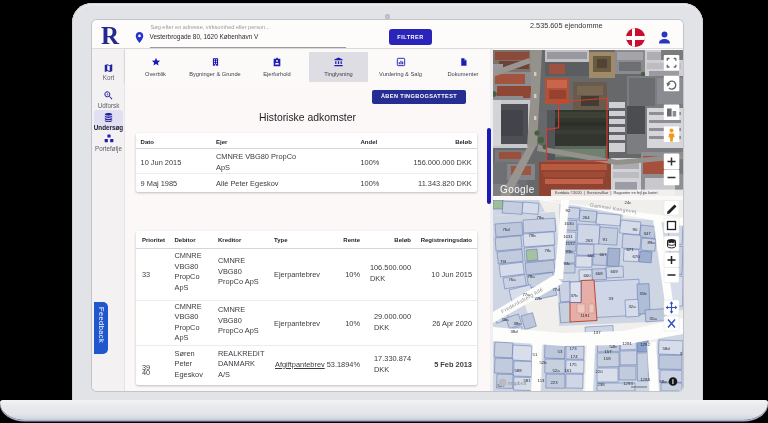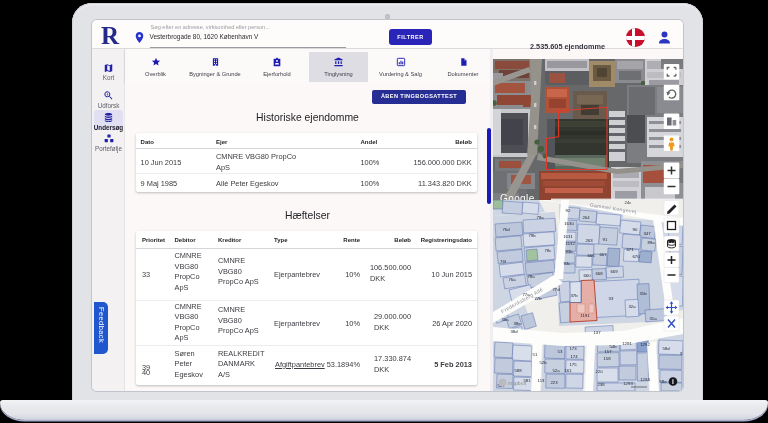--- a/index.html
+++ b/index.html
@@ -24,21 +24,21 @@
   #topbar { position:absolute; left:0; top:0; width:591px; height:29px; background:#fdfcfb;
             border-bottom:1px solid #dddbdd; }
   #logoR { position:absolute; left:9px; top:2px; font-family:"Liberation Serif", serif;
            font-weight:bold; font-size:25px; line-height:27px; color:#25298c; }
   #searchph { position:absolute; left:58.5px; top:4px; font-size:5.6px; color:#9b9ba3; white-space:nowrap; }
   #searchtx { position:absolute; left:57.5px; top:13px; font-size:6.4px; color:#2c2c31; white-space:nowrap; }
   #searchln { position:absolute; left:57.5px; top:26.5px; width:196px; height:1px; background:#9a9aa0; }
   #filtrer { position:absolute; left:297px; top:9px; width:43px; height:16px; background:#2a24b8;
              border-radius:3px; color:#fff; font-size:5.5px; font-weight:bold; letter-spacing:.5px;
              text-align:center; line-height:16px; }
-  #ejd { position:absolute; left:438px; top:22px; font-size:7.3px; color:#34343e; white-space:nowrap;font-weight:bold; }
+  #ejd { position:absolute; left:438px; top:1px; font-size:7.3px; color:#34343e; white-space:nowrap; }
   #flag { position:absolute; left:534px; top:8px; width:19px; height:19px; border-radius:50%;
           background:#c8102e; overflow:hidden; }
   #flag .h { position:absolute; left:0; top:8px; width:19px; height:3.6px; background:#fff; }
   #flag .v { position:absolute; left:5.6px; top:0; width:3.6px; height:19px; background:#fff; }
   
   #sidebar { position:absolute; left:0; top:29px; width:33px; height:342px; background:#f4f1f2;
              border-right:1px solid #e7e4e6; }
   .snav { position:absolute; left:0; width:33px; text-align:center; }
   .snav .lb { font-size:6.3px; color:#5d5d68; margin-top:1px; white-space:nowrap; }
   .snav svg { display:block; margin:0 auto; }
@@ -63,21 +63,21 @@
   .h1 { position:absolute; left:0; width:365px; text-align:center; font-size:10.4px; color:#1e1e24; }
   .card { position:absolute; left:11px; width:341px; background:#fff; border-radius:2px;
           box-shadow:0 1px 2.5px rgba(50,50,60,.3); }
   .t { position:absolute; white-space:nowrap; font-size:7.4px; line-height:10.5px; color:#3b3b41; }
   .t.b { font-size:6px; line-height:8px; color:#25252b; font-weight:bold; }
   .t.r2 { text-align:left; }
   .hline { position:absolute; left:11px; width:341px; height:1px; background:#d6d6da; }
   
   #gap { position:absolute; left:398px; top:29px; width:3px; height:342px; background:#f0eef0; }
   #bluepill { position:absolute; left:394.5px; top:108px; width:4px; height:76px; background:#1a1ab8; border-radius:2px; }
-  #map1 { position:absolute; left:401px; top:30px; width:190px; height:146px;margin-top:9px; }
+  #map1 { position:absolute; left:401px; top:30px; width:190px; height:146px; }
   #map2 { position:absolute; left:401px; top:180px; width:190px; height:191px; }
 </style>
 </head>
 <body>
 <div id="stage">
   <div id="lid"></div>
   <div id="cam"></div>
   <div id="screen">
     <div id="topbar">
       <div id="logoR">R</div>
@@ -187,38 +187,37 @@
             <g>
               <path fill="#1d1db1" d="M6 2h8l6 6v14H6z"></path>
               <path fill="#fff" d="M14 2l6 6h-6z" opacity="0.55"></path>
             </g>
           </svg>
         <div class="lb">Dokumenter</div>
       </div>
     </div>
     <div id="content">
       <div id="openbtn">ÅBEN TINGBOGSATTEST</div>
-      <div class="h1" style="top:30px">Historiske ejendomme</div>
+      <div class="h1" style="top:30px">Historiske adkomster</div>
       <div class="card" style="top:51px; height:59.4px;"></div>
       <div class="hline" style="top:66px"></div>
       <div class="hline" style="top:91px; background:#ececef;"></div>
       <div class="t b" style="left:15.6px; top:55.7px;">Dato</div>
       <div class="t b" style="left:91px; top:55.7px;">Ejer</div>
       <div class="t b" style="left:235.5px; top:55.7px;">Andel</div>
       <div class="t b" style="right:18.2px; top:55.7px;">Beløb</div>
       <div class="t" style="left:15.6px; top:75.8px;">10 Jun 2015</div>
       <div class="t" style="left:91px; top:70.4px;">CMNRE VBG80 PropCo<br>ApS</div>
       <div class="t" style="left:235.5px; top:75.8px;">100%</div>
       <div class="t" style="right:18.2px; top:75.8px;">156.000.000 DKK</div>
       <div class="t" style="left:15.6px; top:97.2px;">9 Maj 1985</div>
       <div class="t" style="left:91px; top:97.2px;">Allé Peter Egeskov</div>
       <div class="t" style="left:235.5px; top:97.2px;">100%</div>
       <div class="t" style="right:18.2px; top:97.2px;">11.343.820 DKK</div>
 
-      <div class="h1" style="top:127.5px">Hæftelser</div>
       <div class="card" style="top:148.5px; height:154.8px;"></div>
       <div class="hline" style="top:166px"></div>
       <div class="hline" style="top:218.3px; background:#ececef;"></div>
       <div class="hline" style="top:263px; background:#ececef;"></div>
       <div class="t b" style="left:17px; top:153.7px;">Prioritet</div>
       <div class="t b" style="left:49.5px; top:153.7px;">Debitor</div>
       <div class="t b" style="left:93px; top:153.7px;">Kreditor</div>
       <div class="t b" style="left:149px; top:153.7px;">Type</div>
       <div class="t b" style="right:130px; top:153.7px;">Rente</div>
       <div class="t b" style="right:79px; top:153.7px;">Beløb</div>

